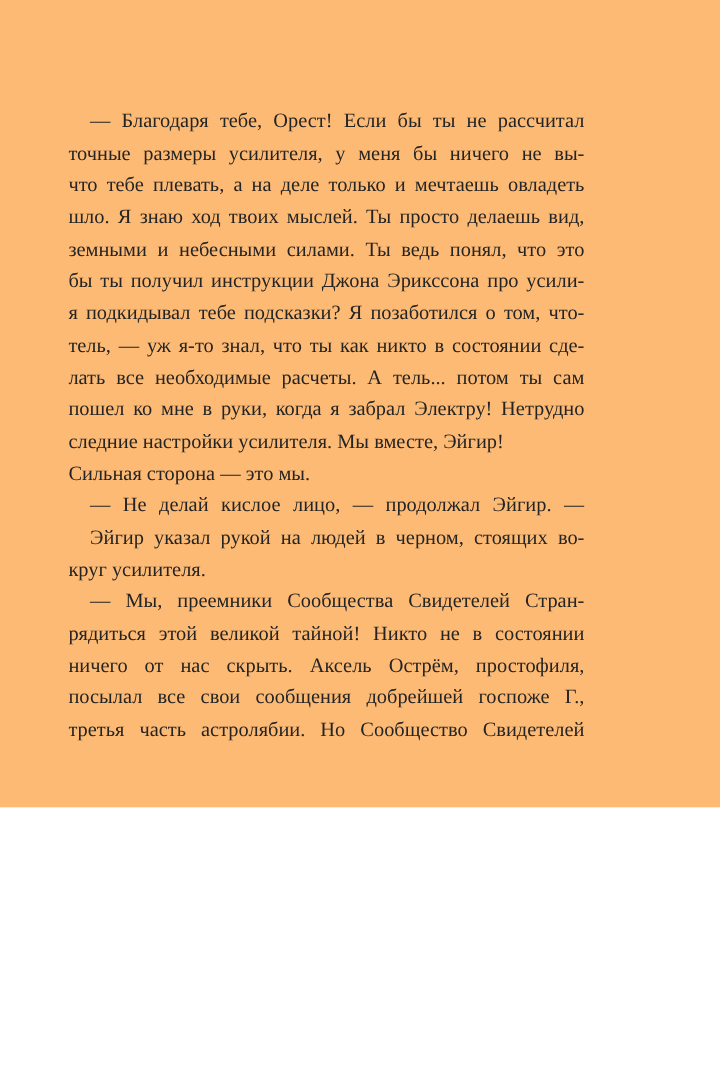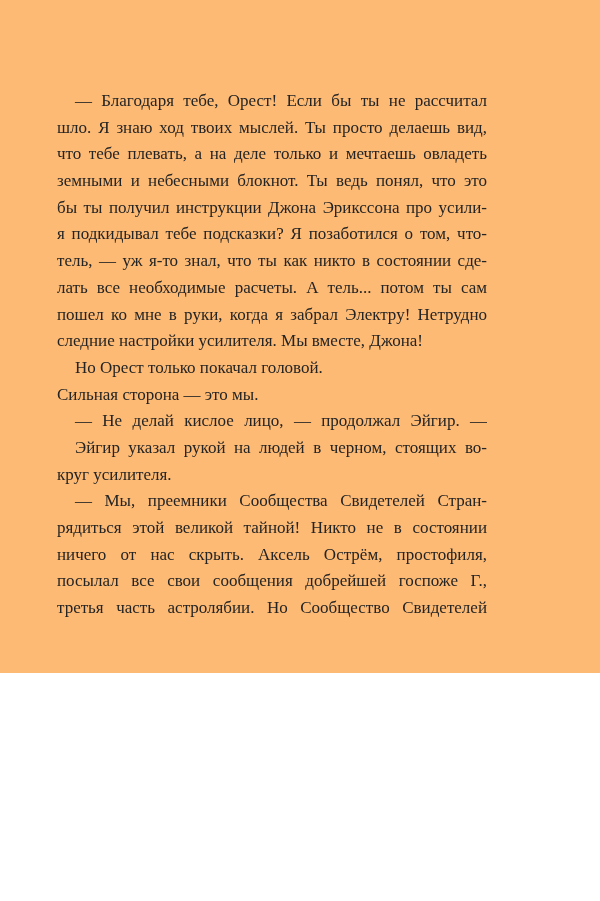--- a/index.html
+++ b/index.html
@@ -53,34 +53,32 @@
   }
 </style>
 </head>
 <body>
 
 <div class="book-page">
   <div class="text-block">
 
     <div class="paragraph">
       <div class="line first">— Благодаря тебе, Орест! Если бы ты не рассчитал</div>
+      <div class="line">точные размеры усилителя, у меня бы ничего не вы-</div>
+      <div class="line">что тебе плевать, а на деле только и мечтаешь овладеть</div>
       <div class="line">шло. Я знаю ход твоих мыслей. Ты просто делаешь вид,</div>
-      <div class="line">что тебе плевать, а на деле только и мечтаешь овладеть</div>
-      <div class="line">земными и небесными блокнот. Ты ведь понял, что это</div>
+      <div class="line">земными и небесными силами. Ты ведь понял, что это</div>
       <div class="line">бы ты получил инструкции Джона Эрикссона про усили-</div>
       <div class="line">я подкидывал тебе подсказки? Я позаботился о том, что-</div>
       <div class="line">тель, — уж я-то знал, что ты как никто в состоянии сде-</div>
       <div class="line">лать все необходимые расчеты. А тель... потом ты сам</div>
       <div class="line">пошел ко мне в руки, когда я забрал Электру! Нетрудно</div>
-      <div class="line last">следние настройки усилителя. Мы вместе, Джона!</div>
+      <div class="line last">следние настройки усилителя. Мы вместе, Эйгир!</div>
     </div>
 
-    <div class="paragraph">
-      <div class="line first last">Но Орест только покачал головой.</div>
-    </div>
 
     <div class="paragraph">
       <div class="line last">Сильная сторона — это мы.</div>
       <div class="line first">— Не делай кислое лицо, — продолжал Эйгир. —</div>
     </div>
 
     <div class="paragraph">
       <div class="line first">Эйгир указал рукой на людей в черном, стоящих во-</div>
       <div class="line last">круг усилителя.</div>
     </div>

